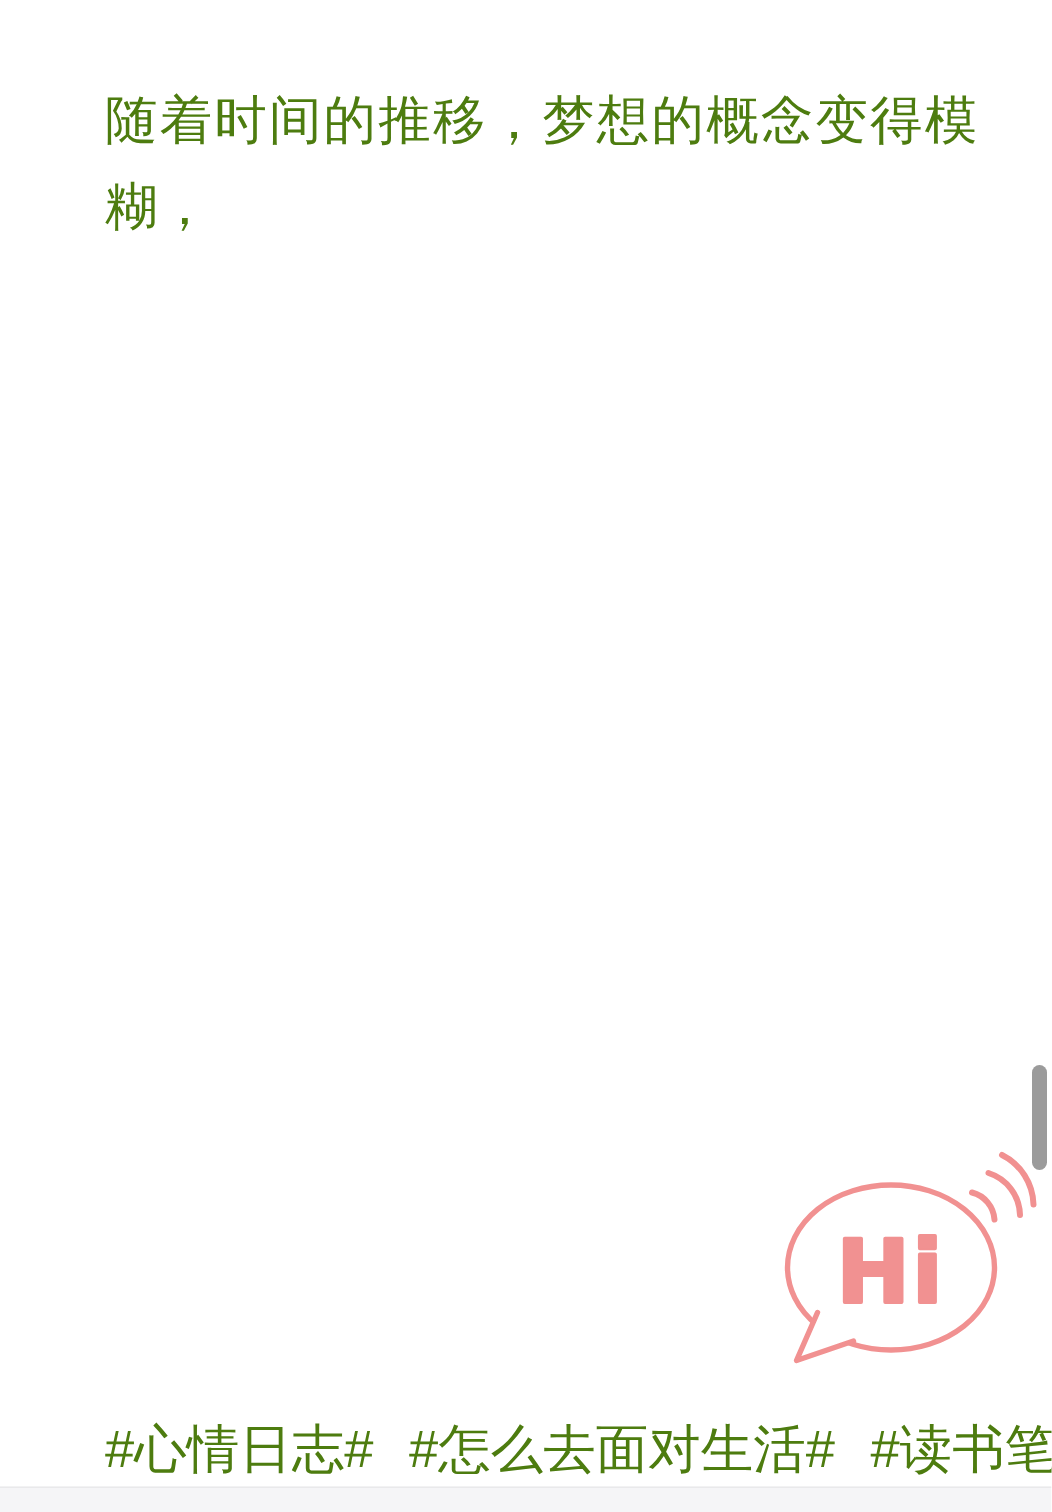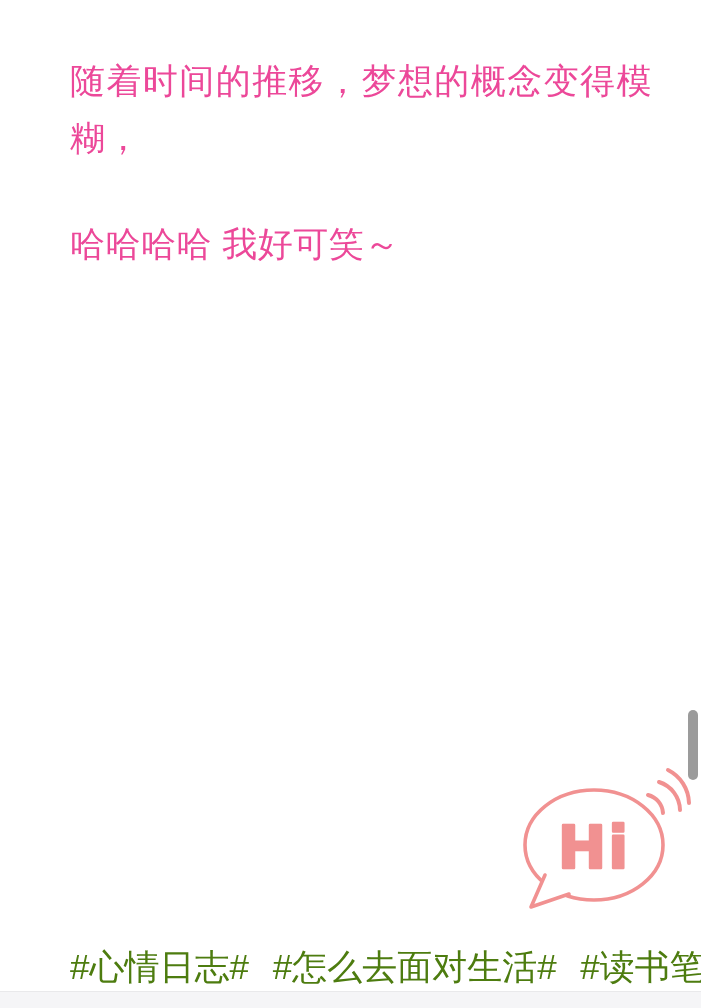--- a/index.html
+++ b/index.html
@@ -20,21 +20,21 @@
     position: absolute;
     left: 70px;
     top: 52px;
     width: 582px;
   }
   .article p {
     margin: 0;
     font-size: 35px;
     line-height: 57px;
     letter-spacing: 0.5px;
-    color: #ec4899;
+    color: #4d7c0f;
     text-align: justify;
     text-justify: inter-ideograph;
   }
   .article p.p1 { margin-bottom: 49px; }
   .article p.p2 { margin-bottom: 25px; }
   .article p.p3 { margin-bottom: 27px; }
   .article p.p4 { margin-bottom: 0; }
 
   
   .hashtag-row {
@@ -104,21 +104,20 @@
     background: #f5f5f7;
     border-top: 1px solid #e9e9eb;
     box-sizing: border-box;
   }
 </style>
 </head>
 <body>
 
 <main class="article">
   <p class="p1">随着时间的推移，梦想的概念变得模糊，</p>
-  <p class="p4">哈哈哈哈 我好可笑～</p>
 </main>
 
 <div class="hashtag-row">
   <a>#心情日志#</a>
   <a>#怎么去面对生活#</a>
   <a>#读书笔记#</a>
 </div>
 
 <svg class="sticker" viewBox="0 0 190 165" aria-hidden="true">
   <ellipse class="bubble-line" cx="79" cy="80" rx="69" ry="55" stroke="#f19191"></ellipse>

